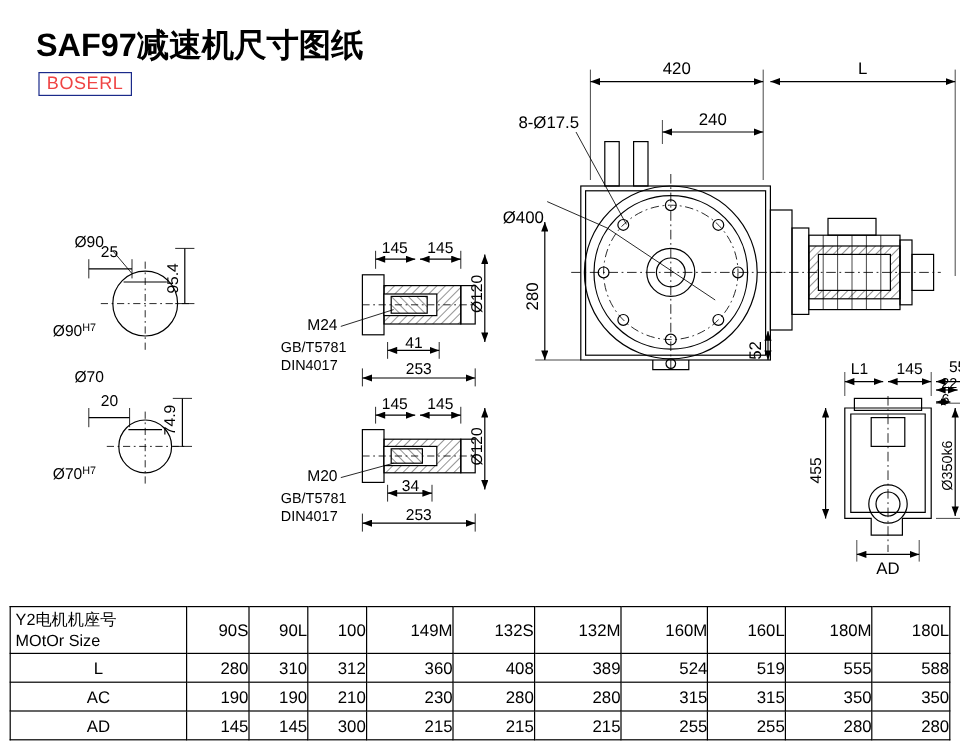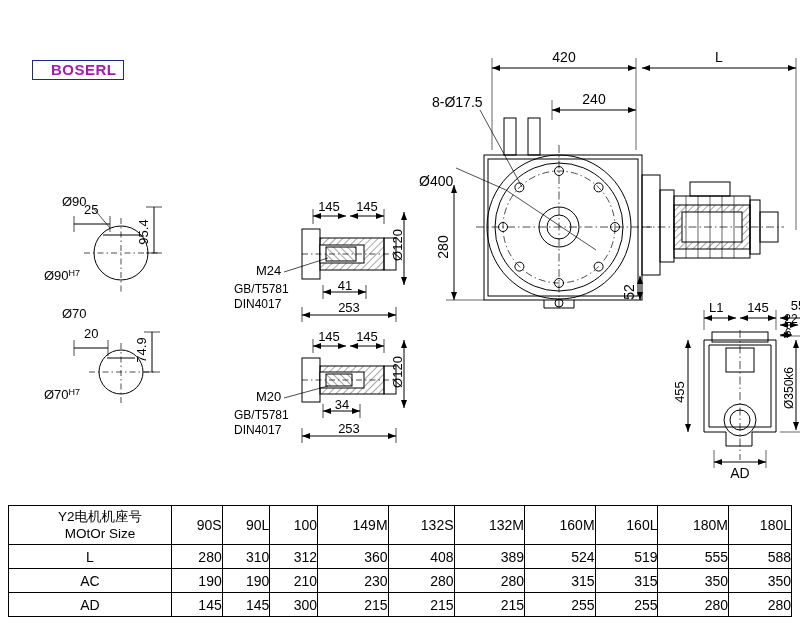--- a/index.html
+++ b/index.html
@@ -28,24 +28,24 @@
     font-size: 27px;
     font-weight: bold;
     letter-spacing: 0px;
     white-space: nowrap;
   }
   .brand-box {
     position: absolute;
     left: 32px;
     top: 60px;
     border: 1.5px solid #1a2a8a;
-    padding: 1px 6px 2px 18px;
+    padding: 1px 6px 2px 6px;
     font-size: 15px;
-    font-weight: bold;
-    color: #a21caf;
+    font-weight: normal;
+    color: #ef4444;
     letter-spacing: 0.5px;
     line-height: 15px;
   }
   
   .drawing {
     position: absolute;
     left: 0;
     top: 0;
     width: 800px;
     height: 505px;
@@ -67,39 +67,40 @@
     text-align: right;
     height: 23px;
     padding: 0;
     font-weight: normal;
   }
   .spec-table td.rowhead {
     width: 142px;
     text-align: center;
   }
   .spec-table td.rowhead-first {
-    text-align: center;
-    padding-left: 20px;
+    text-align: left;
+    padding-left: 4px;
     line-height: 17px;
     font-size: 13.5px;
   }
   .spec-table tr.headrow td {
     height: 38px;
   }
   .hdr-two-line {
     display: block;
     line-height: 17px;
     white-space: nowrap;
   }
 </style>
 </head>
 <body>
 
 <div class="page">
 
+  <div class="title">SAF97减速机尺寸图纸</div>
   <div class="brand-box">BOSERL</div>
 
   <div class="drawing">
     <svg width="800" height="505" viewBox="0 0 800 505" xmlns="http://www.w3.org/2000/svg">
       <defs>
         <marker id="ar" markerWidth="9" markerHeight="9" refX="8" refY="3" orient="auto" markerUnits="strokeWidth">
           <path d="M0,0 L8,3 L0,6 z" fill="#000"></path>
         </marker>
         <marker id="arS" markerWidth="9" markerHeight="9" refX="0" refY="3" orient="auto" markerUnits="strokeWidth">
           <path d="M8,0 L0,3 L8,6 z" fill="#000"></path>

